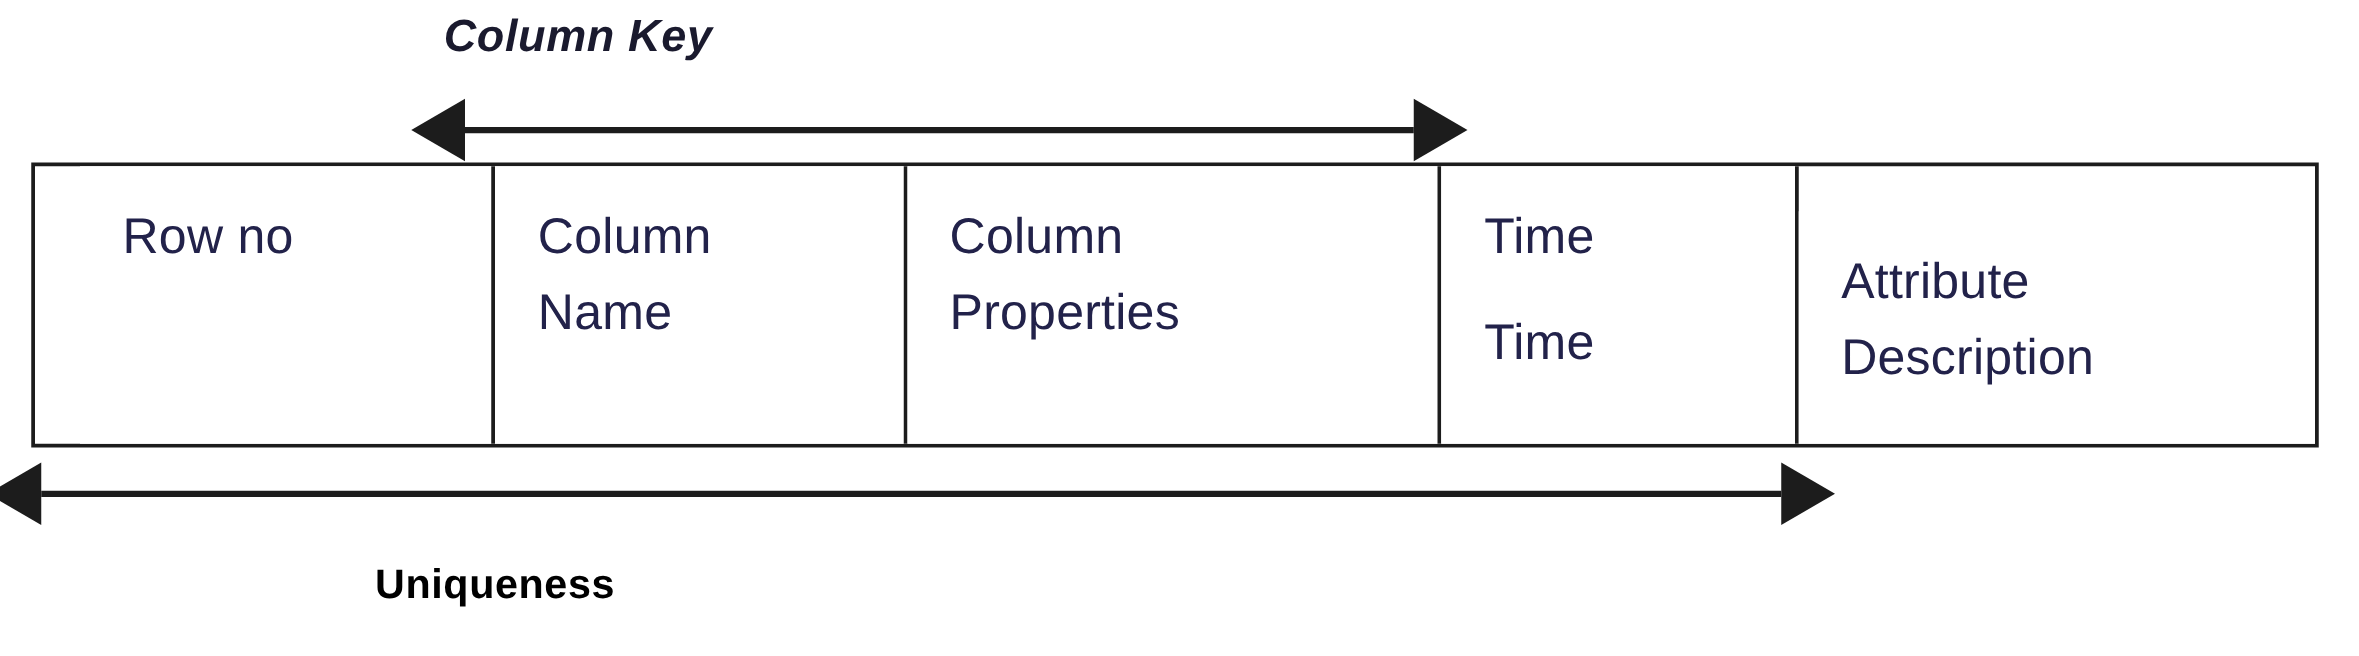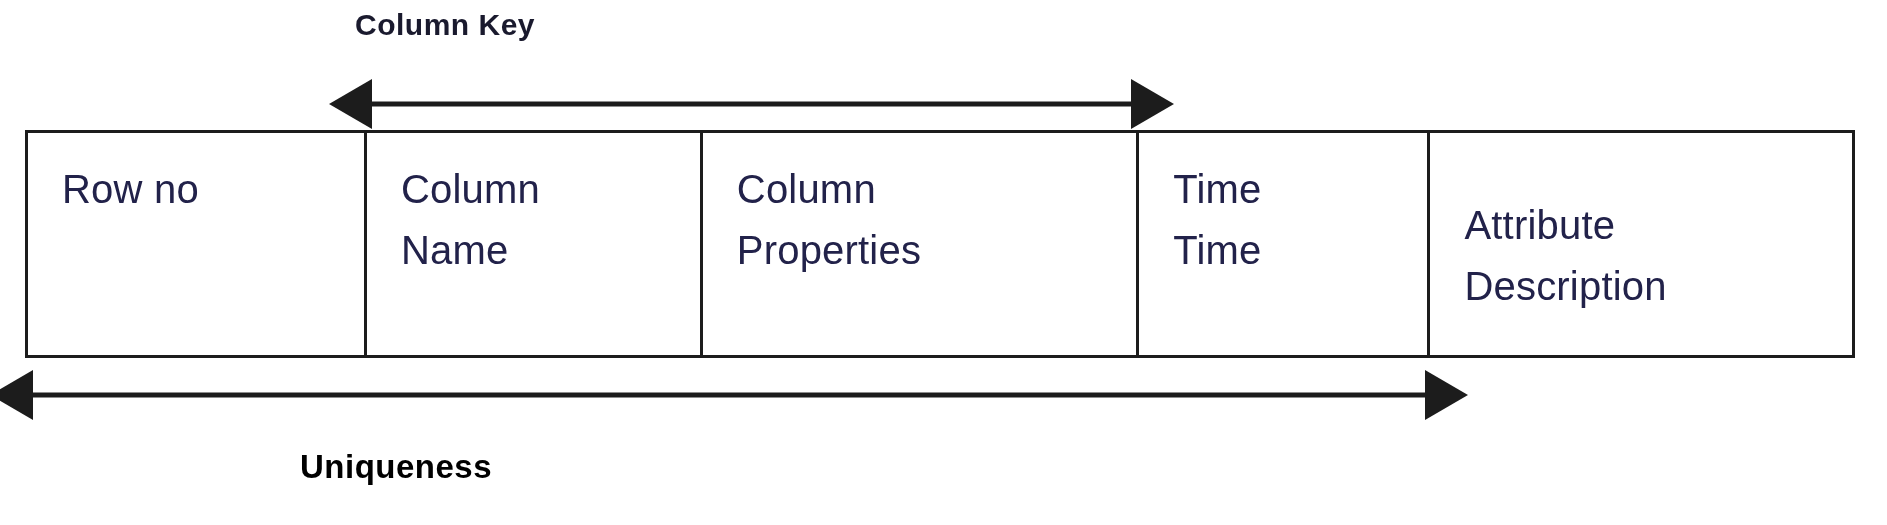--- a/index.html
+++ b/index.html
@@ -20,25 +20,26 @@
     left: 0; top: 0;
     width: 1887px;
     height: 525px;
   }
 
   
   .label-top {
     position: absolute;
     left: 355px;
     top: 8px;
-    font-size: 30px;
+    font-size: 36px;
     font-weight: bold;
     color: #1a1a2e;
     letter-spacing: 0.5px;
     white-space: nowrap;
+    font-style: italic;
   }
 
   
   .label-bottom {
     position: absolute;
     left: 300px;
     top: 448px;
     font-size: 33px;
     font-weight: bold;
     color: #000000;
@@ -60,20 +61,21 @@
     position: absolute;
     left: 25px;
     top: 130px;
     width: 1830px;
     height: 228px;
     box-sizing: border-box;
     border: 3px solid #1c1c1c;
     background: #ffffff;
     display: flex;
     flex-direction: row;
+    padding-left: 36px;
   }
   .tcell {
     box-sizing: border-box;
     border-right: 3px solid #1c1c1c;
     display: flex;
     flex-direction: column;
     justify-content: flex-start;
     align-items: flex-start;
     padding-top: 26px;
     padding-left: 34px;
@@ -89,21 +91,21 @@
     color: #22224a;
     line-height: 1.52;
     white-space: nowrap;
     letter-spacing: 0.2px;
   }
 
   
   .c0 { width: 340px; }
   .c1 { width: 337px; }
   .c2 { width: 438px; }
-  .c3 { width: 292px; }
+  .c3 { width: 292px; gap: 24px; }
   .c4 { width: 423px; }
 </style>
 </head>
 <body>
 
 <div id="diagram-root">
 
   <div class="label-top">Column Key</div>
 
   <svg class="arrow-layer" viewBox="0 0 1887 525" width="1887" height="525">

